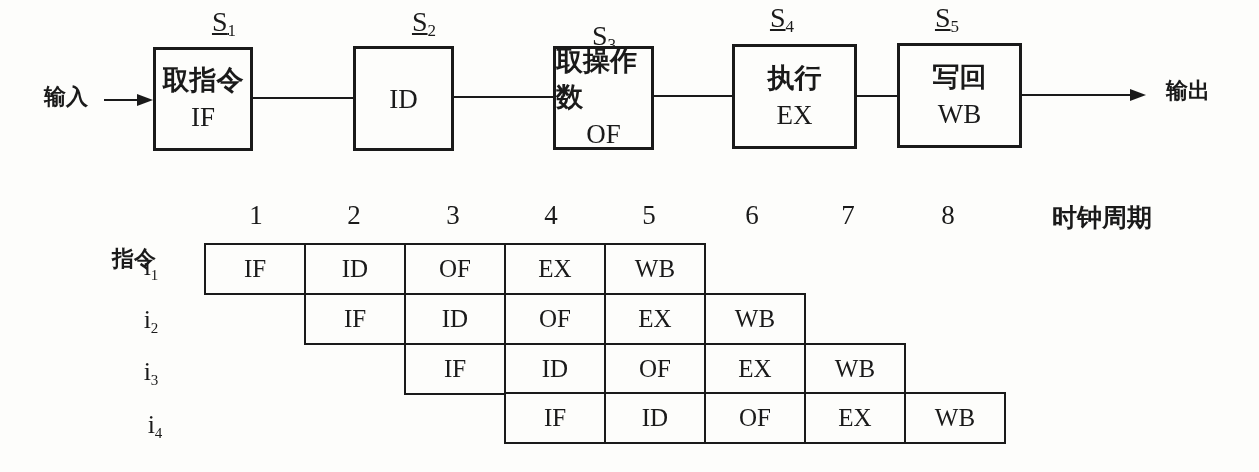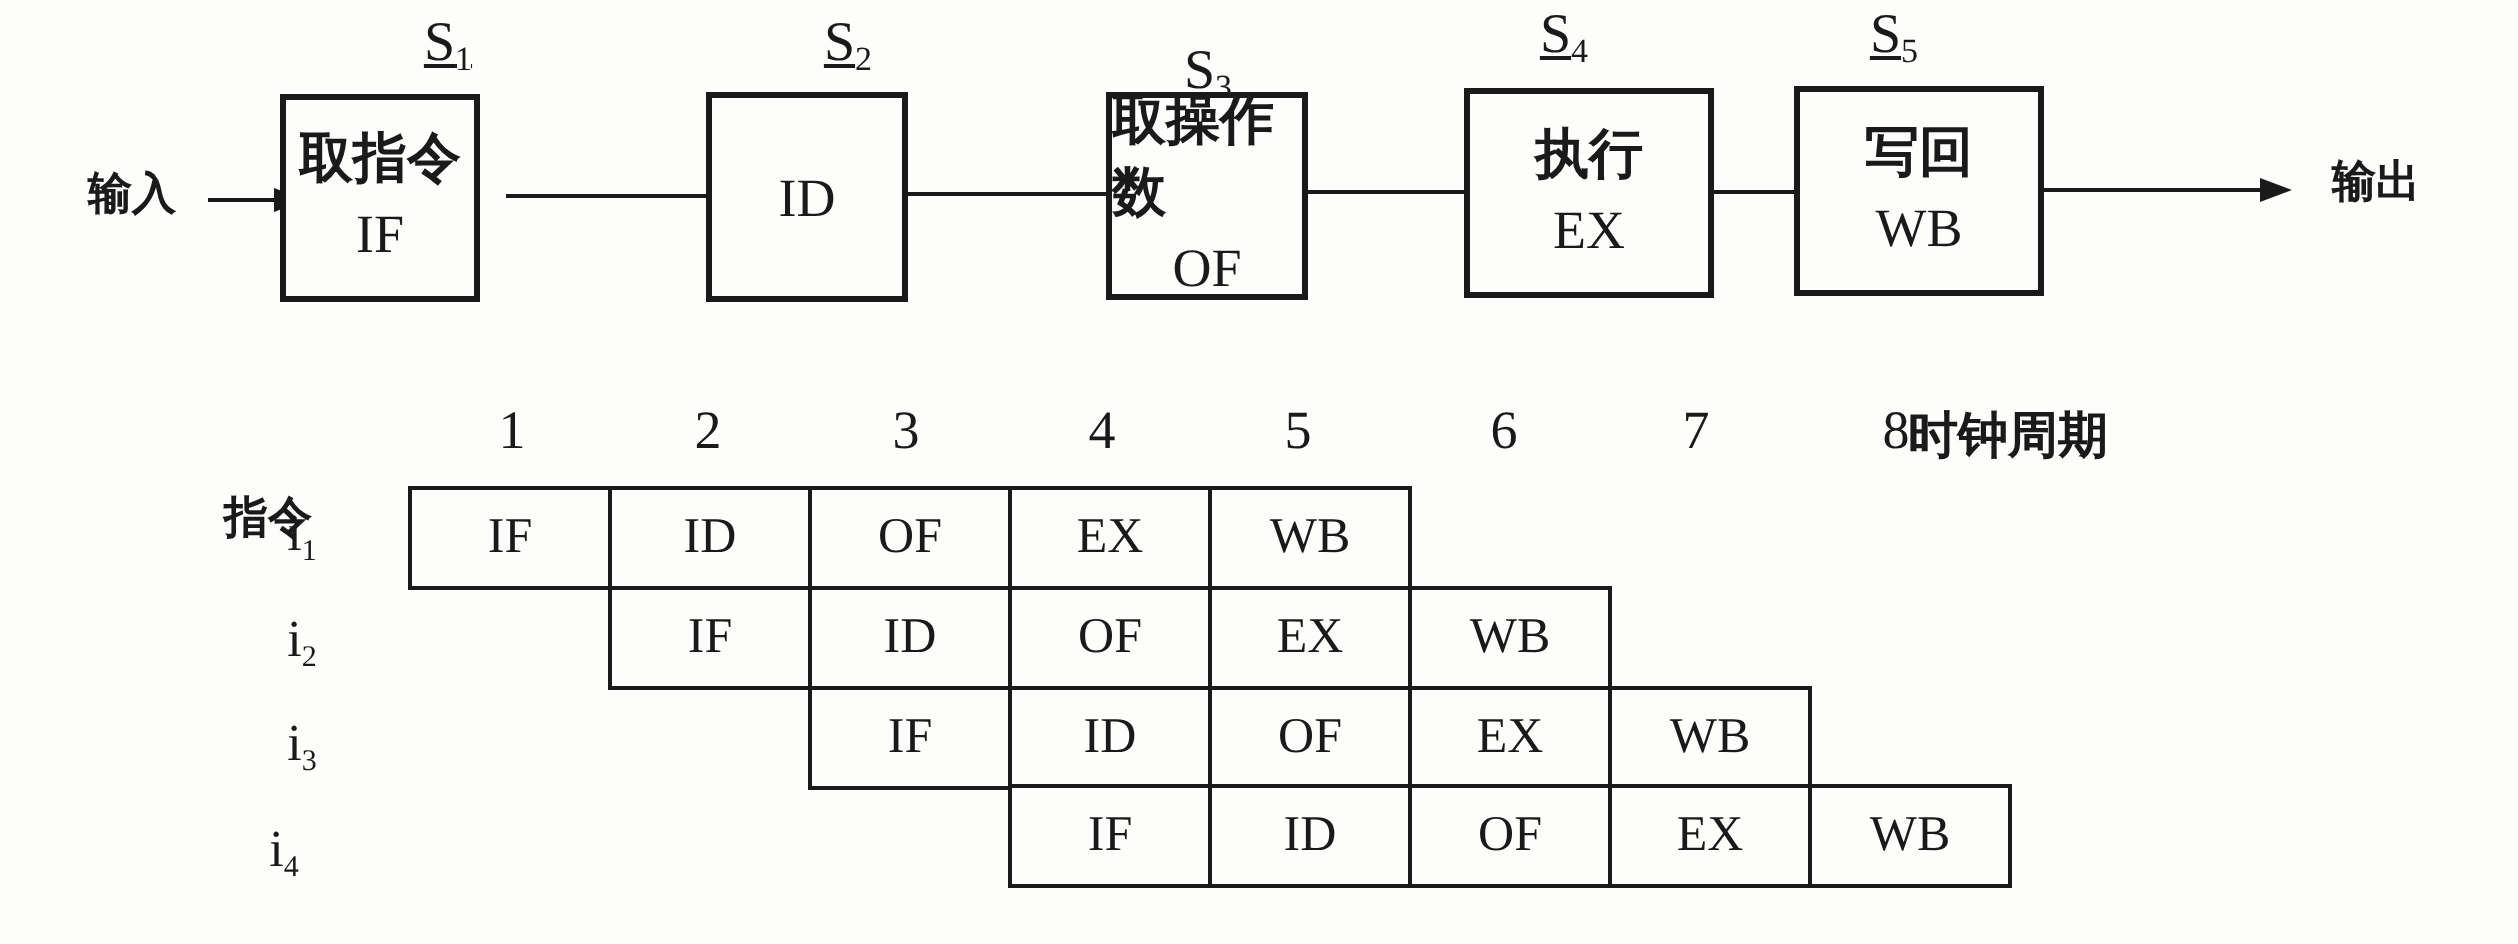--- a/index.html
+++ b/index.html
@@ -27,21 +27,21 @@
 </head>
 <body>
 
 <div>
 
   <div class="abs cn-bold" style="left:44px; top:82px;">输入</div>
   <div class="abs hline" style="left:104px; top:99px; width:36px;"></div>
   <div class="abs arrowhead" style="left:137px; top:94px;"></div>
 
   <div class="abs stage-label" style="left:194px; top:6px;"><span>S</span><sub>1</sub></div>
-  <div class="abs stage-box" style="left:140px; top:47px; width:100px; height:104px;">
+  <div class="abs stage-box" style="left:153px; top:47px; width:100px; height:104px;">
     <div class="stage-cn">取指令</div>
     <div class="stage-en">IF</div>
   </div>
   <div class="abs hline" style="left:253px; top:97px; width:102px;"></div>
 
   <div class="abs stage-label" style="left:394px; top:6px;"><span>S</span><sub>2</sub></div>
   <div class="abs stage-box" style="left:353px; top:46px; width:101px; height:105px;">
     <div class="stage-en">ID</div>
   </div>
   <div class="abs hline" style="left:454px; top:96px; width:101px;"></div>
@@ -75,26 +75,26 @@
   <div class="abs cn-bold" style="left:112px; top:216px;margin-top:28px;">指令</div>
 
   <div class="abs col-num" style="left:236px; top:200px;">1</div>
   <div class="abs col-num" style="left:334px; top:200px;">2</div>
   <div class="abs col-num" style="left:433px; top:200px;">3</div>
   <div class="abs col-num" style="left:531px; top:200px;">4</div>
   <div class="abs col-num" style="left:629px; top:200px;">5</div>
   <div class="abs col-num" style="left:732px; top:200px;">6</div>
   <div class="abs col-num" style="left:828px; top:200px;">7</div>
   <div class="abs col-num" style="left:928px; top:200px;">8</div>
-  <div class="abs cn-bold" style="left:954px; top:201px; font-size:25px;">时钟周期</div>
+  <div class="abs cn-bold" style="left:1052px; top:201px; font-size:25px;">时钟周期</div>
 
   <div class="abs row-label" style="left:136px; top:252px;"><span>i</span><sub>1</sub></div>
   <div class="abs row-label" style="left:136px; top:305px;"><span>i</span><sub>2</sub></div>
   <div class="abs row-label" style="left:136px; top:357px;"><span>i</span><sub>3</sub></div>
-  <div class="abs row-label" style="left:127px; top:410px;"><span>i</span><sub>4</sub></div>
+  <div class="abs row-label" style="left:140px; top:410px;"><span>i</span><sub>4</sub></div>
 
   <div class="abs row" style="left:204px; top:243px;">
     <div class="cell">IF</div>
     <div class="cell">ID</div>
     <div class="cell">OF</div>
     <div class="cell">EX</div>
     <div class="cell">WB</div>
   </div>
 
   <div class="abs row" style="left:304px; top:293px;">

